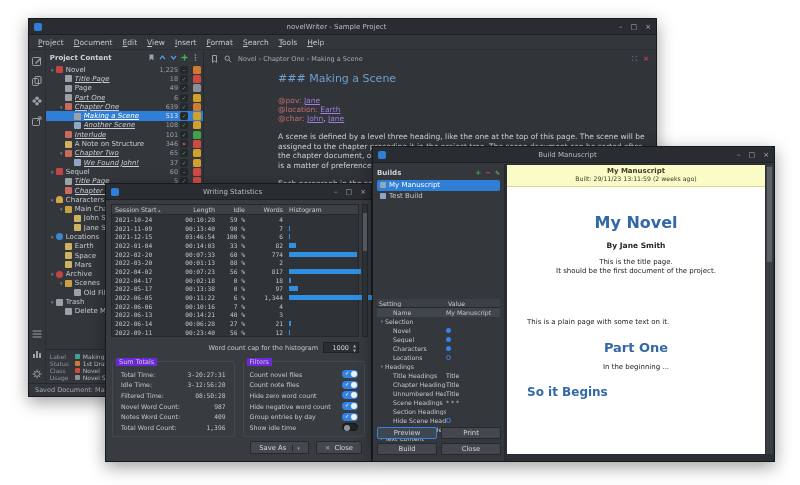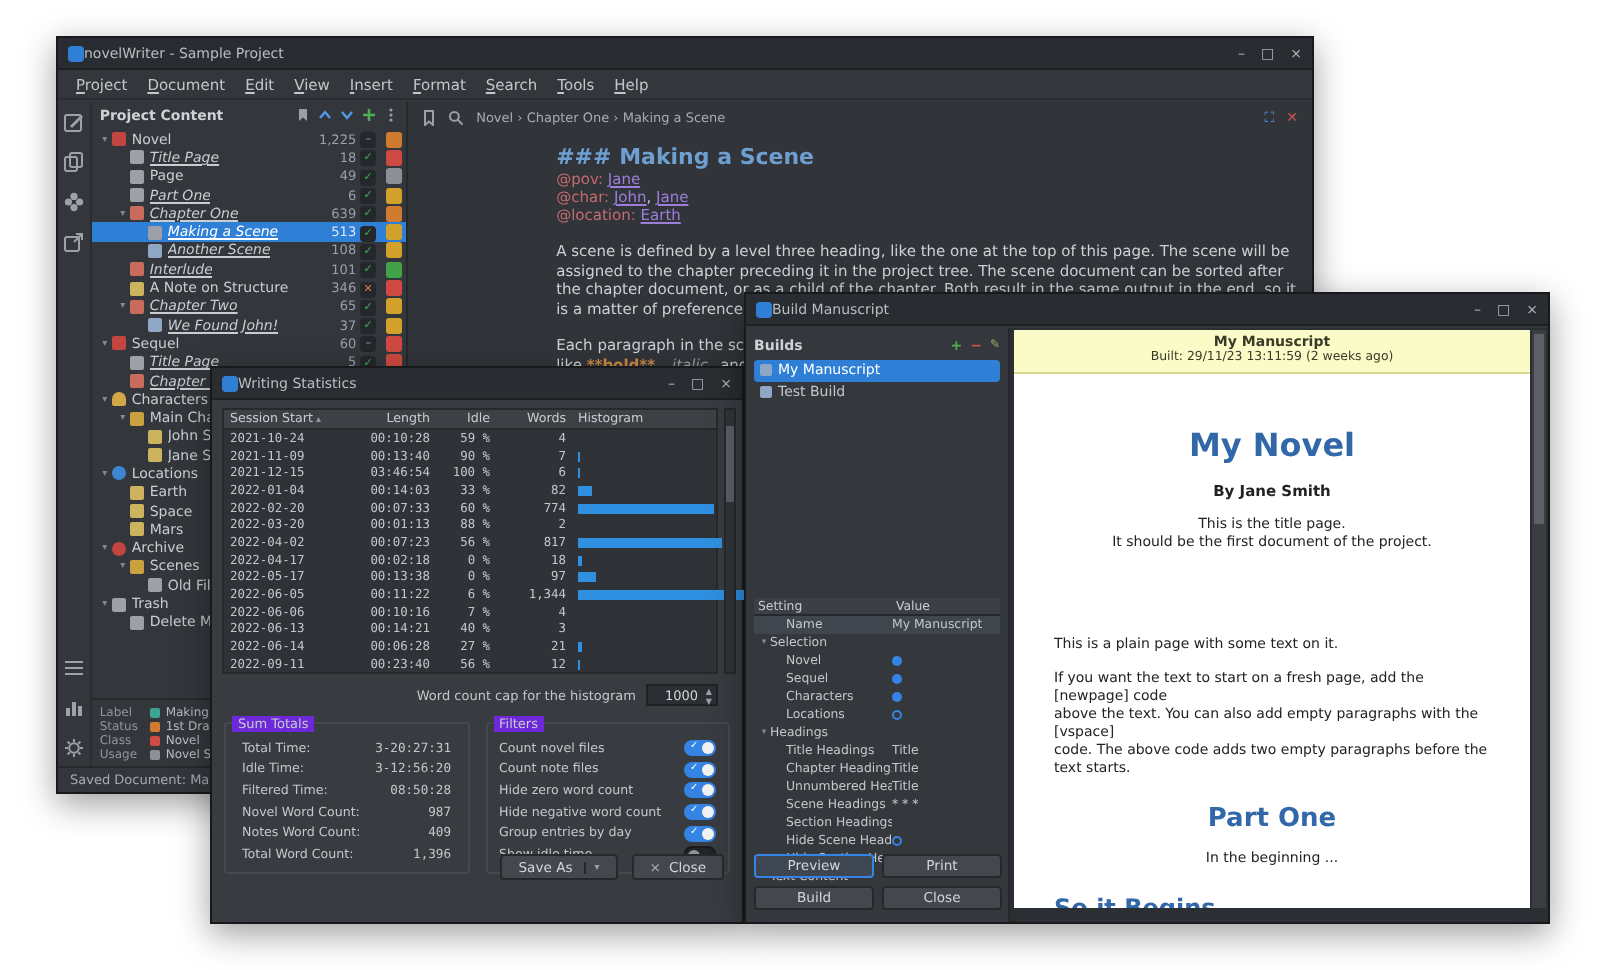--- a/index.html
+++ b/index.html
@@ -3,21 +3,21 @@
 <meta charset="utf-8">
 <style>
   * { margin:0; padding:0; box-sizing:border-box; }
   html,body { width:800px; height:485px; }
   body { background:#ffffff; font-family:"DejaVu Sans",sans-serif; position:relative; overflow:hidden; color:#c9cdd1; }
   u { text-decoration:underline; }
 
   .window { position:absolute; background:#33373c; border:1px solid #17191b; box-shadow:0 5px 16px rgba(0,0,0,.38); }
   .titlebar { height:16px; background:#292c30; display:flex; align-items:center; padding:0 5px; font-size:7px; color:#b9bec3; border-bottom:1px solid #1e2023; }
   .app-icon { width:8px; height:8px; background:#2f7fd6; border-radius:2px; flex:none; }
-  .tb-title { flex:1; text-align:left; white-space:nowrap; overflow:hidden; }
+  .tb-title { flex:1; text-align:center; white-space:nowrap; overflow:hidden;margin-left:12px; }
   .tb-controls { display:flex; gap:8px; font-size:7px; color:#aeb3b8; }
   .tb-controls span { cursor:default; }
 
   
   #main-window { left:28px; top:18px; width:629px; height:379px; z-index:1; }
   .menubar { display:flex; align-items:center; height:15px; padding:0 2px 0 4px; font-size:7.5px; color:#c3c7cb; border-bottom:1px solid #2a2d31; }
   .menubar span { padding:0 5px; white-space:nowrap; }
   .main-body { position:absolute; top:32px; bottom:13px; left:0; right:0; display:flex; }
   .sidebar { width:17px; display:flex; flex-direction:column; align-items:center; padding:5px 0 4px; gap:10px; border-right:1px solid #2a2d31; }
   .sidebar .spacer { margin-top:auto; }
@@ -47,21 +47,21 @@
   .drow { display:flex; align-items:center; height:7px; gap:3px; }
   .dkey { width:22px; color:#8f959b; flex:none; }
   .dicon { width:5px; height:5px; border-radius:1px; flex:none; }
   .main-statusbar { position:absolute; bottom:0; left:0; right:0; height:13px; border-top:1px solid #26292c; font-size:6.5px; color:#a6abb0; display:flex; align-items:center; padding-left:6px; }
 
   .editor { flex:1; position:relative; background:#31353a; }
   .editor-header { display:flex; align-items:center; height:15px; padding:0 7px; font-size:6.5px; color:#a6abb0; gap:6px; }
   .breadcrumb { flex:1; text-align:left; }
   .doc-max { color:#4f9be8; font-size:7px; } .doc-close { color:#d05050; font-size:7px; font-weight:bold; }
   .editor-content { padding:6px 8px 0 74px; }
-  .doc-h3 { color:#6f9fd0; font-weight:bold; font-size:11px; }
+  .doc-h3 { color:#6f9fd0; font-weight:normal; font-size:11px; margin-bottom:11px; }
   .kw { font-size:7.5px; line-height:9px; }
   .kw-key { color:#c66b6e;text-align:right; } .kw-val { color:#9d7edb; text-decoration:underline; }
   .para { margin-top:9px; font-size:7.5px; line-height:9.6px; color:#cdd1d5; }
   .para div { white-space:nowrap; }
   .md-bold { color:#cf8a45; font-weight:bold; } .md-italic { color:#9aa0a6; font-style:italic; }
   .md-bi { color:#cf8a45; font-weight:bold; font-style:italic; }
 
   
   #stats-window { left:105px; top:183px; width:267px; height:279px; z-index:2; background:#383c41; }
   .stats-table { position:absolute; left:5px; right:12px; top:20px; height:133px; background:#2f3338; border:1px solid #26292c; }
@@ -82,21 +82,21 @@
   .group { flex:1; border:1px solid #45494e; border-radius:2px; padding:7px 5px 3px; position:relative; }
   .group-title { position:absolute; top:-4px; left:3px; background:#6d28d9; padding:0 3px; font-size:6.5px; color:#c8ccd0; }
   .sumrow { display:flex; justify-content:space-between; align-items:center; height:10.6px; font-size:6.3px; padding:0 3px; color:#c3c7cb; }
   .sumrow b { font-weight:normal; font-family:"DejaVu Sans Mono",monospace; }
   .fltrow { display:flex; justify-content:space-between; align-items:center; height:10.6px; font-size:6.3px; padding:0 1px; color:#c3c7cb; }
   .toggle { width:16px; height:8px; border-radius:4px; position:relative; flex:none; }
   .toggle.on { background:#3584e4; } .toggle.off { background:#222528; border:1px solid #17191b; }
   .toggle .knob { position:absolute; top:1px; width:6px; height:6px; border-radius:50%; background:#f2f2f2; }
   .toggle.on .knob { right:1px; } .toggle.off .knob { left:1px; background:#8f959b; }
   .toggle.on .tick { position:absolute; left:3px; top:0; font-size:5px; color:#fff; }
-  .stats-buttons { position:absolute; bottom:21px; right:9px; display:flex; gap:7px;justify-content:space-between; }
+  .stats-buttons { position:absolute; bottom:7px; right:9px; display:flex; gap:7px;justify-content:space-between; }
   .btn { height:13px; background:#44484e; border:1px solid #26292a; border-radius:2px; font-size:6.8px; color:#d2d6da; display:flex; align-items:center; padding:0 8px; gap:4px; white-space:nowrap; }
   .btn .drop { border-left:1px solid #26292a; padding-left:4px; margin-left:2px; font-size:5px; color:#9aa0a6; }
   .btn .x { color:#aeb3b8; }
 
   
   #build-window { left:372px; top:146px; width:403px; height:316px; z-index:3; background:#34383d; }
   .bw-left { position:absolute; left:0; top:17px; bottom:0; width:132px; padding:3px 4px; border-right:1px solid #26292c; }
   .builds-header { display:flex; align-items:center; font-size:7px; font-weight:bold; height:11px; color:#cfd3d7; }
   .builds-tools { margin-left:auto; display:flex; gap:4px; font-size:7px; }
   .bt-add { color:#4caf50; } .bt-del { color:#d05050; } .bt-edit { color:#9fae6a; font-size:6px; }
@@ -451,22 +451,22 @@
             <path d="M5 5 L7.3 7.3" stroke="#9aa0a6"></path>
           </svg>
         <span class="breadcrumb">Novel  ›  Chapter One  ›  Making a Scene</span>
         <span class="doc-max">⛶</span>
         <span class="doc-close">✕</span>
       </div>
       <div class="editor-content">
         <div class="doc-h3">### Making a Scene</div>
         <div id="keywords">
             <div class="kw"><span class="kw-key">@pov:</span> <span class="kw-val">Jane</span></div>
+            <div class="kw"><span class="kw-key">@location:</span> <span class="kw-val">Earth</span></div>
             <div class="kw"><span class="kw-key">@char:</span> <span class="kw-val">John</span>, <span class="kw-val">Jane</span></div>
-            <div class="kw"><span class="kw-key">@location:</span> <span class="kw-val">Earth</span></div>
           </div>
         <div class="para" id="para1">
             <div>A scene is defined by a level three heading, like the one at the top of this page. The scene will be</div>
             <div>assigned to the chapter preceding it in the project tree. The scene document can be sorted after</div>
             <div>the chapter document, or as a child of the chapter. Both result in the same output in the end, so it</div>
             <div>is a matter of preference.</div>
           </div>
         <div class="para" id="para2">
             <div><span>Each paragraph in the scene i</span></div>
             <div><span>like </span><span class="md-bold">**bold**</span><span>, </span><span class="md-italic">_italic_</span><span> and </span><span class="md-bold">**_</span></div>
@@ -906,25 +906,20 @@
         <div class="pv-h1">My Novel</div>
         <div class="pv-byline">By Jane Smith</div>
         <div class="pv-p center">
           <div>This is the title page.</div>
           <div>It should be the first document of the project.</div>
         </div>
         <div class="pv-spacer"></div>
         <div class="pv-p">
           <div>This is a plain page with some text on it.</div>
         </div>
-        <div class="pv-p">
-          <div>If you want the text to start on a fresh page, add the [newpage] code</div>
-          <div>above the text. You can also add empty paragraphs with the [vspace]</div>
-          <div>code. The above code adds two empty paragraphs before the text starts.</div>
-        </div>
         <div class="pv-h2">Part One</div>
         <div class="pv-p center">
           <div>In the beginning ...</div>
         </div>
         <div class="pv-h3">So it Begins</div>
       </div>
     <div class="page-scroll">
         <div class="thumb"></div>
       </div>
   </div>

